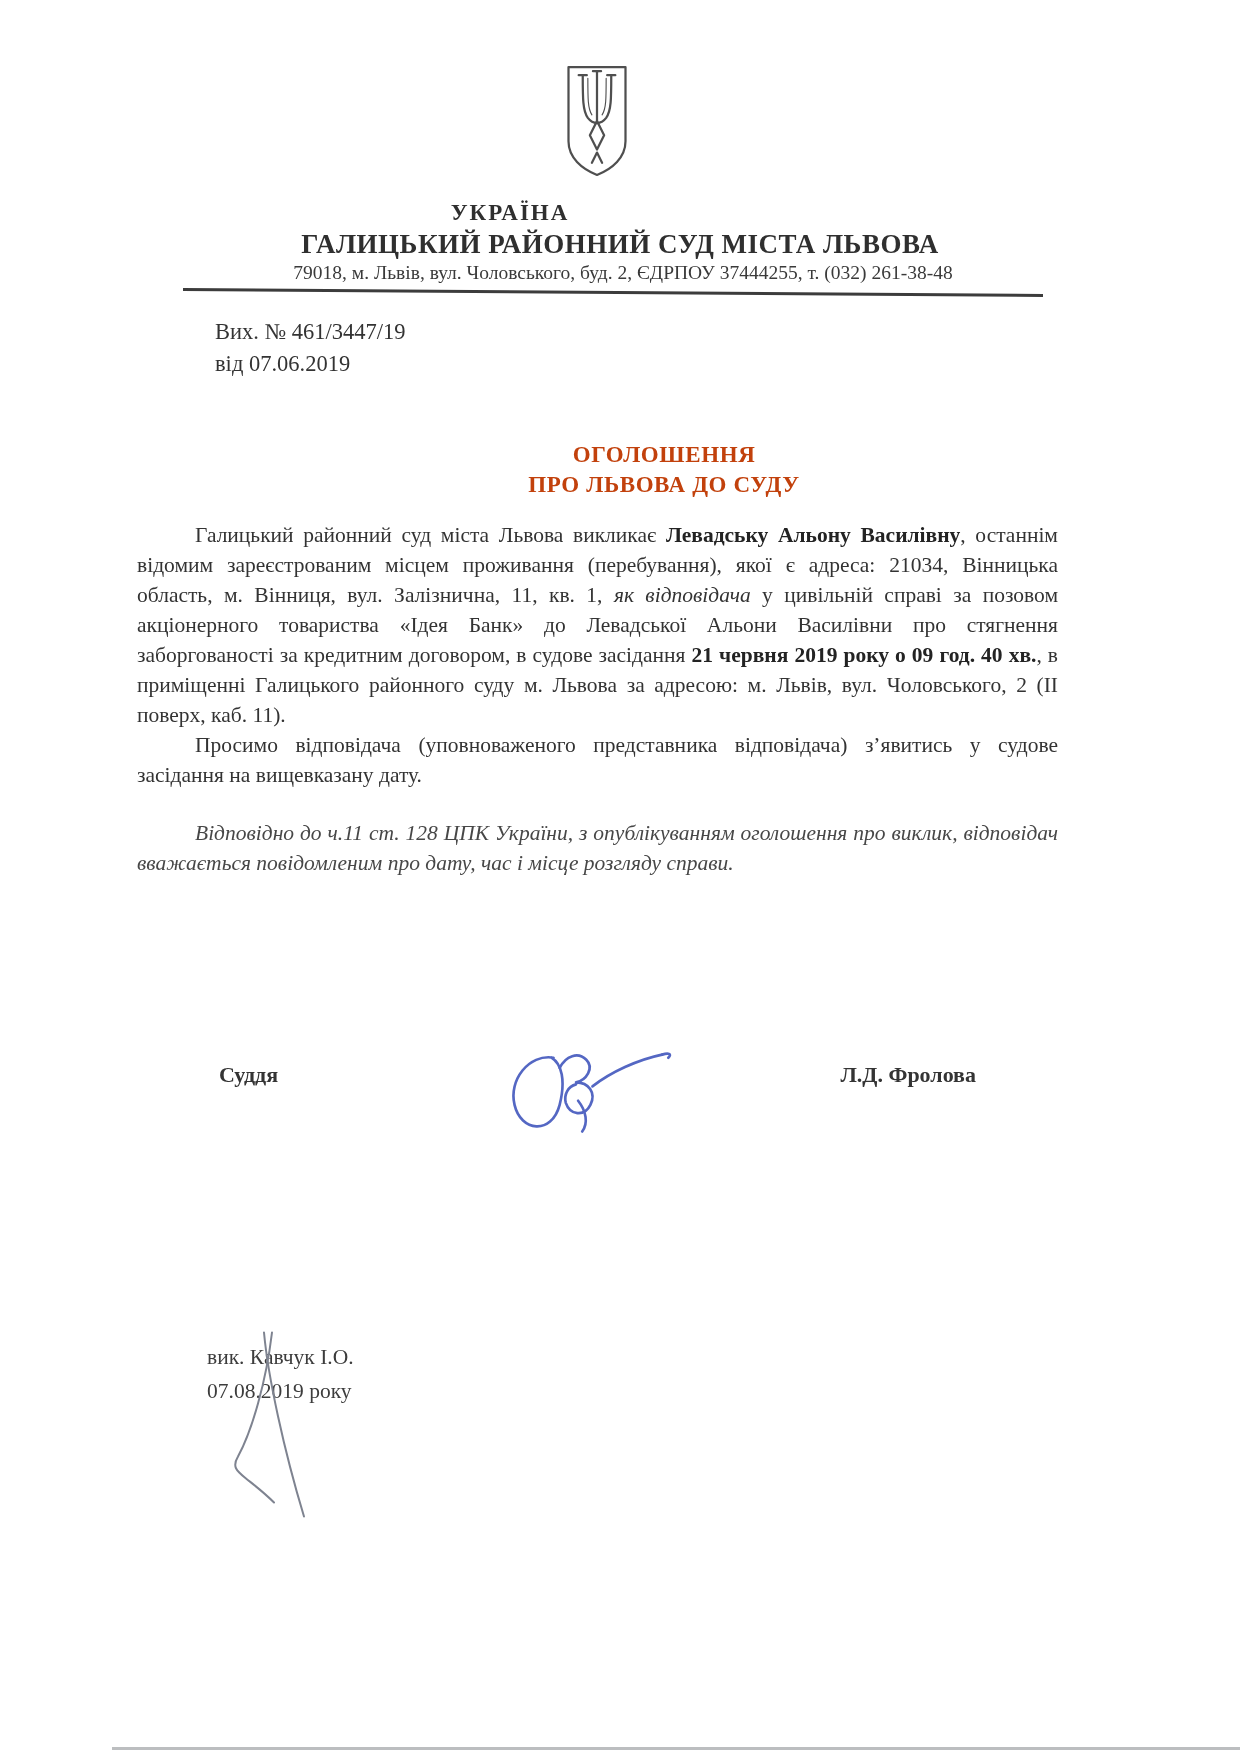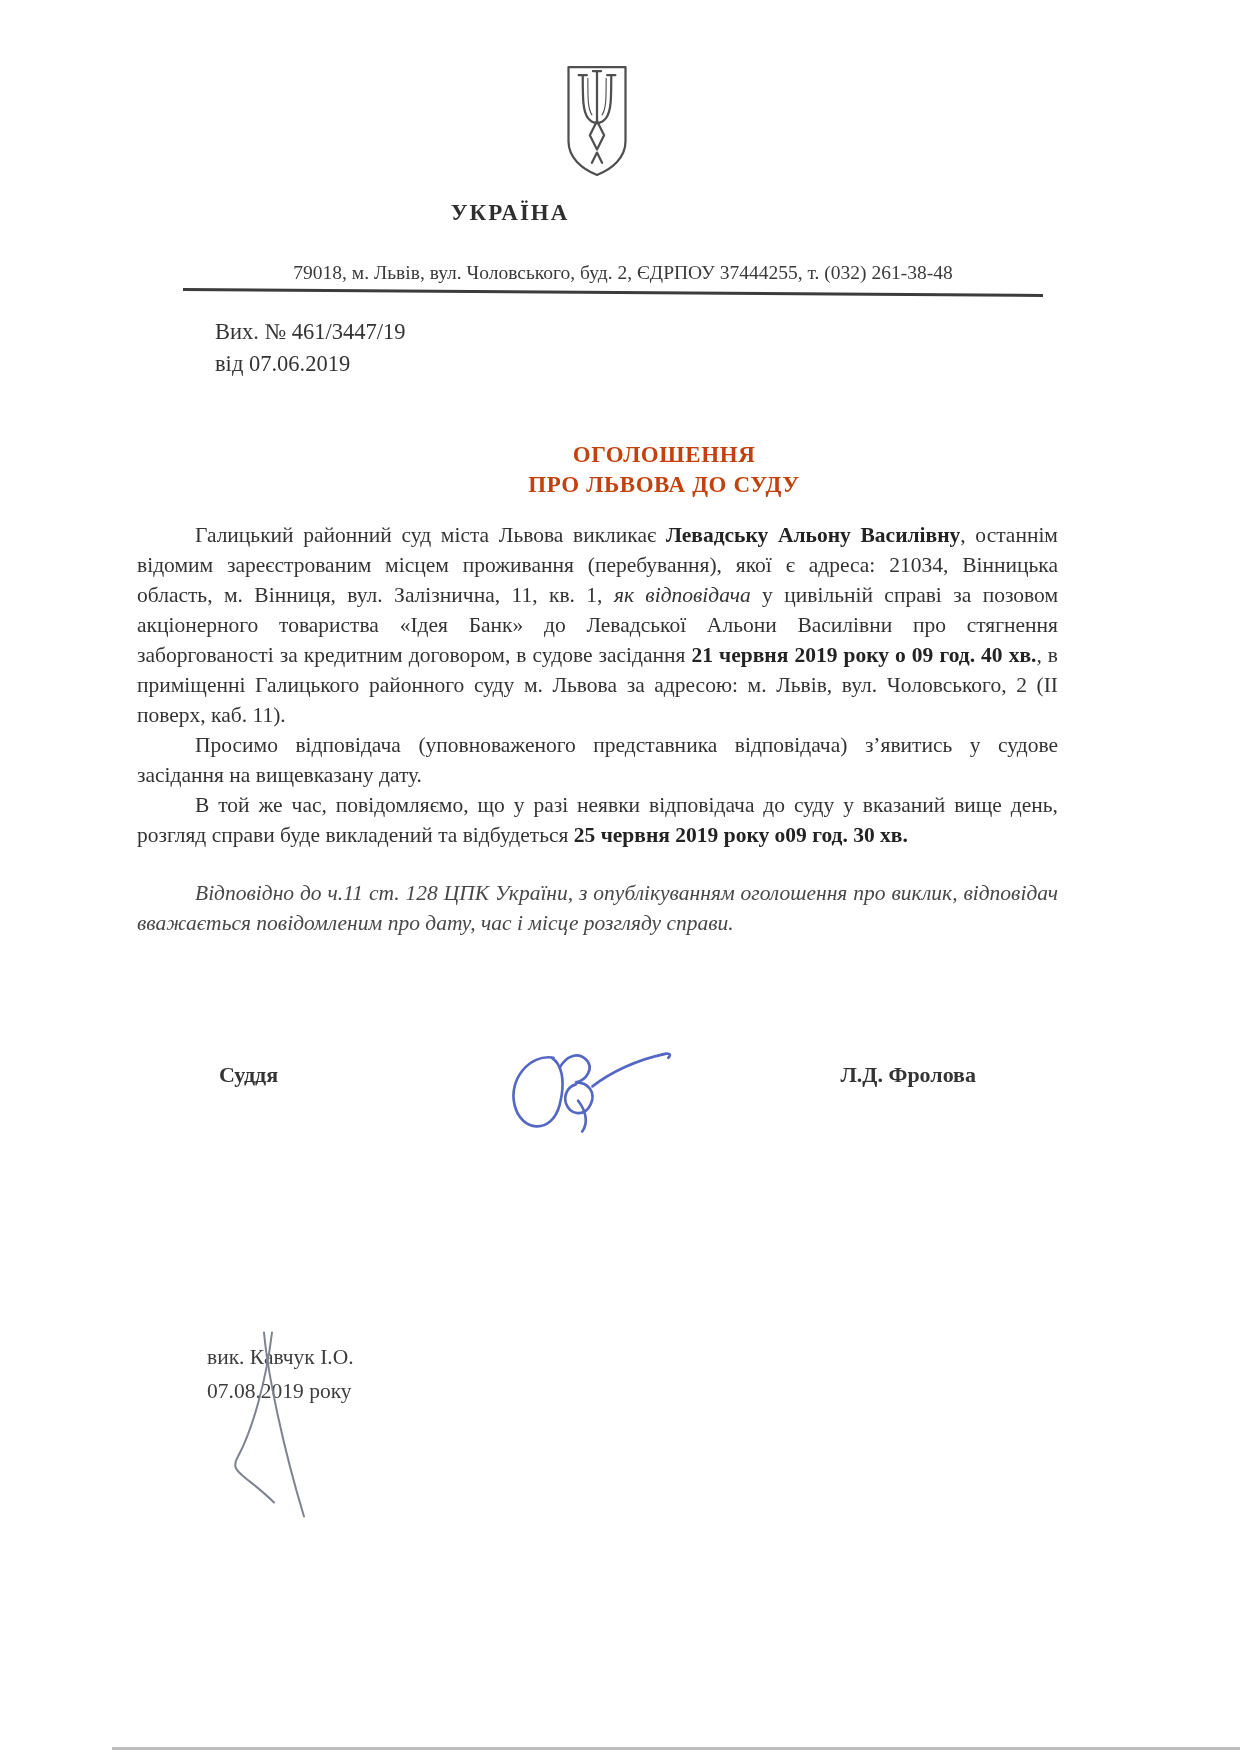--- a/index.html
+++ b/index.html
@@ -79,37 +79,37 @@
     <path d="M15,11 H23"></path>
     <path d="M47,11 C47,34 47,46 42,53 C39,57 36,58 33,58"></path>
     <path d="M43,11 H51"></path>
     <path d="M24,14 C24,34 24,44 28,50" stroke-width="1.1"></path>
     <path d="M42,14 C42,34 42,44 38,50" stroke-width="1.1"></path>
     <path d="M33,56 L40,70 L33,84 L26,70 Z"></path>
     <path d="M28,97 L33,87 L38,97"></path>
   </svg>
 
   <div class="country">УКРАЇНА</div>
+  <div class="court">ГАЛИЦЬКИЙ РАЙОННИЙ СУД МІСТА ЛЬВОВА</div>
   <div class="address">79018, м. Львів, вул. Чоловського, буд. 2, ЄДРПОУ 37444255, т. (032) 261-38-48</div>
   <div class="divider"></div>
 
   <div class="ref">
     <div>Вих. № 461/3447/19</div>
     <div>від 07.06.2019</div>
   </div>
 
   <div class="doc-title">
     <div>ОГОЛОШЕННЯ</div>
     <div>ПРО ЛЬВОВА ДО СУДУ</div>
   </div>
 
   <div class="body-text">
     <p><span>Галицький районний суд міста Львова викликає </span><span class="b">Левадську Альону Василівну</span><span>, останнім відомим зареєстрованим місцем проживання (перебування), якої є адреса: 21034, Вінницька область, м. Вінниця, вул. Залізнична, 11, кв. 1, </span><span class="i">як відповідача</span><span> у цивільній справі за позовом акціонерного товариства «Ідея Банк» до Левадської Альони Василівни про стягнення заборгованості за кредитним договором, в судове засідання </span><span class="b">21 червня 2019 року о 09 год. 40 хв.</span><span>, в приміщенні Галицького районного суду м. Львова за адресою: м. Львів, вул. Чоловського, 2 (ІІ поверх, каб. 11).</span></p>
     <p><span>Просимо відповідача (уповноваженого представника відповідача) з’явитись у судове засідання на вищевказану дату.</span></p>
-    <p><span>В той же час, повідомляємо, що у разі неявки відповідача до суду у вказаний вище день, розгляд справи буде викладений та відбудеться </span><span class="b">25 червня 2019 року о09 год. 30 хв.</span></p>
     <p class="italic gap"><span>Відповідно до ч.11 ст. 128 ЦПК України, з опублікуванням оголошення про виклик, відповідач вважається повідомленим про дату, час і місце розгляду справи.</span></p>
   </div>
 
   <div class="sig-row">
     <span class="role">Суддя</span>
     <span class="name">Л.Д. Фролова</span>
   </div>
 
   <svg class="blue-sig" viewBox="0 0 200 95" fill="none" stroke="#4257bd" stroke-width="2.6" stroke-linecap="round" stroke-linejoin="round" opacity="0.9">
     <path d="M60,16 C36,12 16,38 22,62 C28,88 58,92 66,62 C72,38 68,22 58,16"></path>

